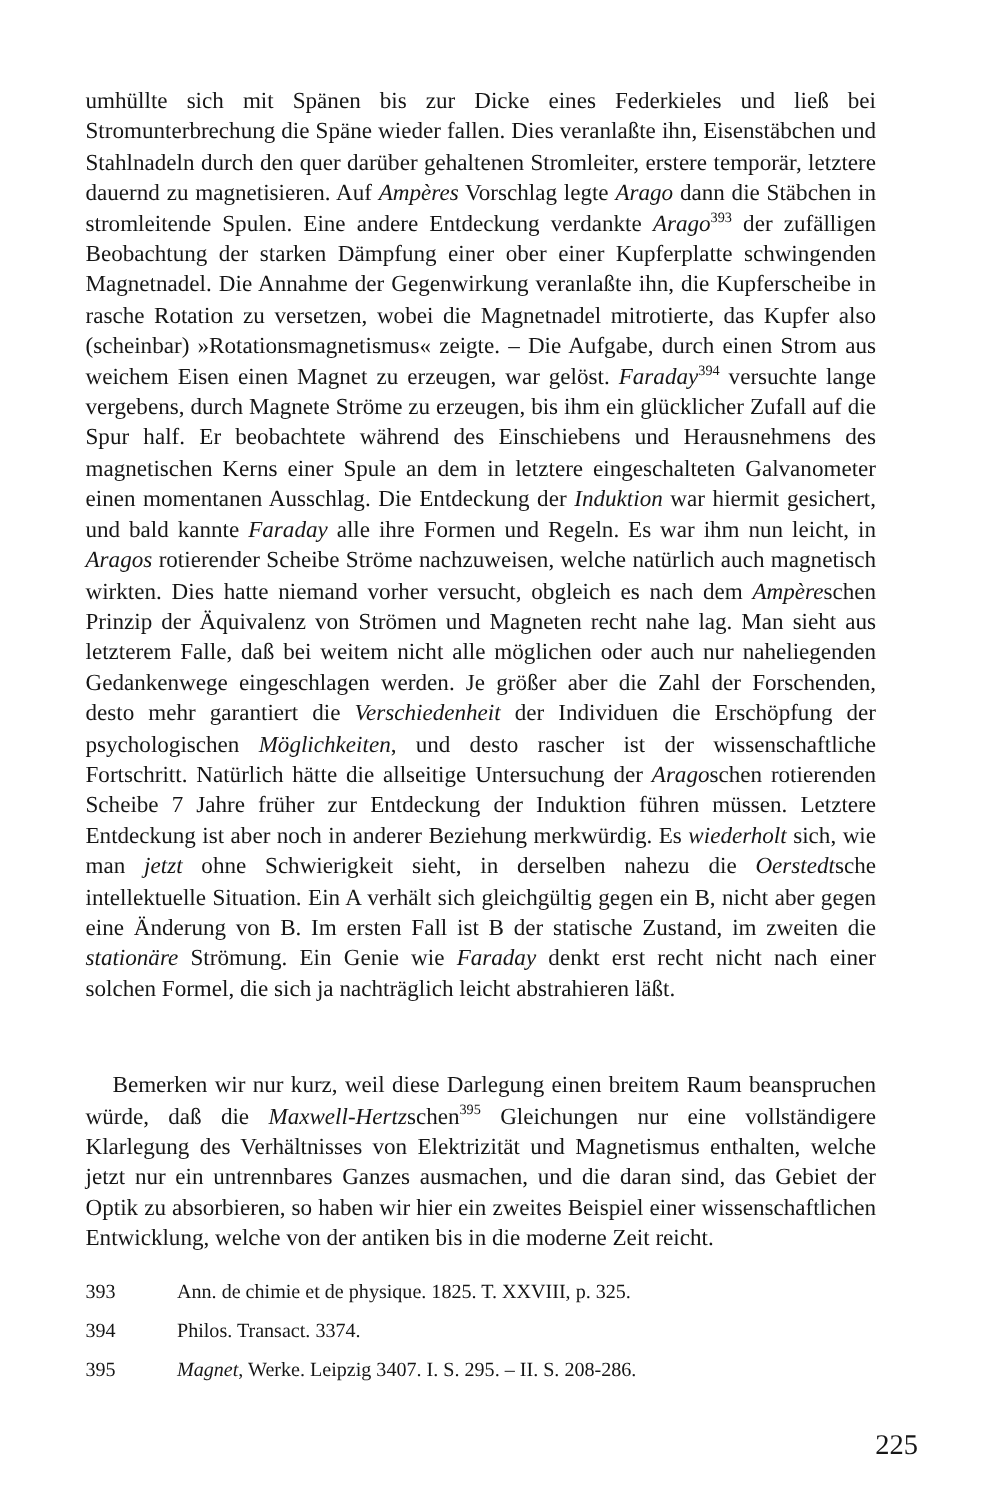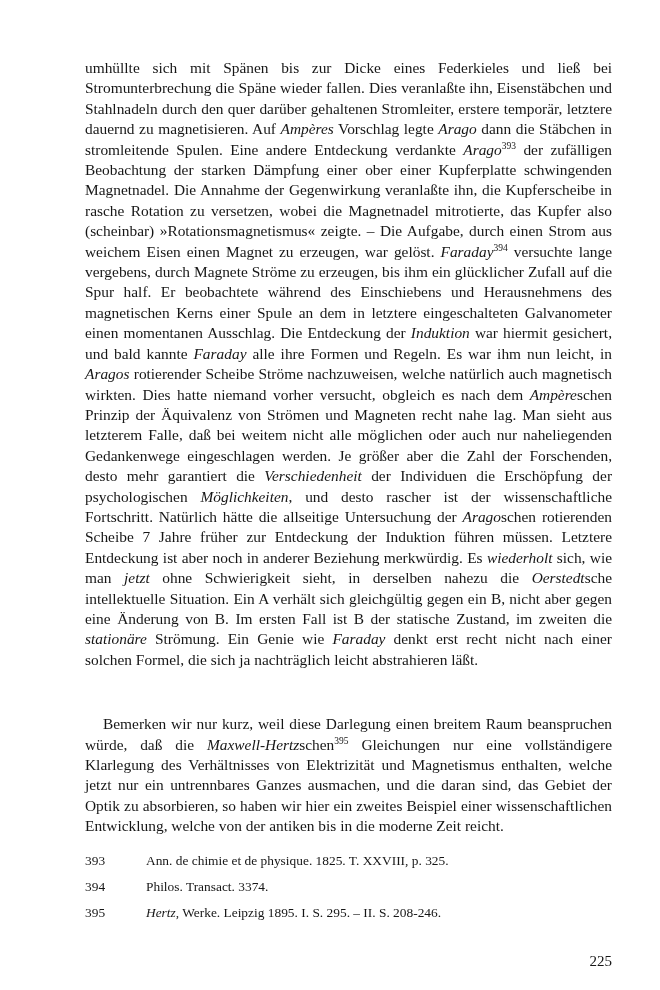--- a/index.html
+++ b/index.html
@@ -8,21 +8,21 @@
     background: #ffffff;
   }
   .book-page {
     position: relative;
     width: 660px;
     height: 990px;
     box-sizing: border-box;
     background: #ffffff;
     color: #161616;
     font-family: "Liberation Serif", serif;
-    padding: 58px 48px 0 85px;
+    padding: 58px 48px 0 57px;
     overflow: hidden;
   }
   .text-body {
     width: 527px;
   }
   .para {
     margin: 0;
     font-size: 15.4px;
     line-height: 20.4px;
     text-align: justify;
@@ -58,21 +58,21 @@
     flex: 0 0 35px;
   }
   .fn-text {
     flex: 1 1 auto;
     margin-left: 26px;
   }
   .page-number {
     position: absolute;
     top: 953px;
     right: 48px;
-    font-size: 15px;
+    font-size: 19px;
     color: #161616;
   }
 </style>
 </head>
 <body>
 
 <div class="book-page">
   <main class="text-body" id="text-body">
       <p class="para"><span>umhüllte sich mit Spänen bis zur Dicke eines Federkieles und ließ bei Stromunterbrechung die Späne wieder fallen. Dies veranlaßte ihn, Eisenstäbchen und Stahlnadeln durch den quer darüber gehaltenen Stromleiter, erstere temporär, letztere dauernd zu magnetisieren. Auf </span><span class="it">Ampères</span><span> Vorschlag legte </span><span class="it">Arago</span><span> dann die Stäbchen in stromleitende Spulen. Eine andere Entdeckung verdankte </span><span class="it">Arago</span><sup class="fn-ref">393</sup><span> der zufälligen Beobachtung der starken Dämpfung einer ober einer Kupferplatte schwingenden Magnetnadel. Die Annahme der Gegenwirkung veranlaßte ihn, die Kupferscheibe in rasche Rotation zu versetzen, wobei die Magnetnadel mitrotierte, das Kupfer also (scheinbar) »Rotationsmagnetismus« zeigte. – Die Aufgabe, durch einen Strom aus weichem Eisen einen Magnet zu erzeugen, war gelöst. </span><span class="it">Faraday</span><sup class="fn-ref">394</sup><span> versuchte lange vergebens, durch Magnete Ströme zu erzeugen, bis ihm ein glücklicher Zufall auf die Spur half. Er beobachtete während des Einschiebens und Herausnehmens des magnetischen Kerns einer Spule an dem in letztere eingeschalteten Galvanometer einen momentanen Ausschlag. Die Entdeckung der </span><span class="it">Induktion</span><span> war hiermit gesichert, und bald kannte </span><span class="it">Faraday</span><span> alle ihre Formen und Regeln. Es war ihm nun leicht, in </span><span class="it">Aragos</span><span> rotierender Scheibe Ströme nachzuweisen, welche natürlich auch magnetisch wirkten. Dies hatte niemand vorher versucht, obgleich es nach dem </span><span class="it">Ampère</span><span>schen Prinzip der Äquivalenz von Strömen und Magneten recht nahe lag. Man sieht aus letzterem Falle, daß bei weitem nicht alle möglichen oder auch nur naheliegenden Gedankenwege eingeschlagen werden. Je größer aber die Zahl der Forschenden, desto mehr garantiert die </span><span class="it">Verschiedenheit</span><span> der Individuen die Erschöpfung der psychologischen </span><span class="it">Möglichkeiten</span><span>, und desto rascher ist der wissenschaftliche Fortschritt. Natürlich hätte die allseitige Untersuchung der </span><span class="it">Arago</span><span>schen rotierenden Scheibe 7 Jahre früher zur Entdeckung der Induktion führen müssen. Letztere Entdeckung ist aber noch in anderer Beziehung merkwürdig. Es </span><span class="it">wiederholt</span><span> sich, wie man </span><span class="it">jetzt</span><span> ohne Schwierigkeit sieht, in derselben nahezu die </span><span class="it">Oerstedt</span><span>sche intellektuelle Situation. Ein A verhält sich gleichgültig gegen ein B, nicht aber gegen eine Änderung von B. Im ersten Fall ist B der statische Zustand, im zweiten die </span><span class="it">stationäre</span><span> Strömung. Ein Genie wie </span><span class="it">Faraday</span><span> denkt erst recht nicht nach einer solchen Formel, die sich ja nachträglich leicht abstrahieren läßt.</span></p>
       <p class="para indent"><span>Bemerken wir nur kurz, weil diese Darlegung einen breitem Raum beanspruchen würde, daß die </span><span class="it">Maxwell-Hertz</span><span>schen</span><sup class="fn-ref">395</sup><span> Gleichungen nur eine vollständigere Klarlegung des Verhältnisses von Elektrizität und Magnetismus enthalten, welche jetzt nur ein untrennbares Ganzes ausmachen, und die daran sind, das Gebiet der Optik zu absorbieren, so haben wir hier ein zweites Beispiel einer wissenschaftlichen Entwicklung, welche von der antiken bis in die moderne Zeit reicht.</span></p>
@@ -81,17 +81,17 @@
       <div class="footnote">
         <span class="fn-num">393</span>
         <span class="fn-text"><span>Ann. de chimie et de physique. 1825. T. XXVIII, p. 325.</span></span>
       </div>
       <div class="footnote">
         <span class="fn-num">394</span>
         <span class="fn-text"><span>Philos. Transact. 3374.</span></span>
       </div>
       <div class="footnote">
         <span class="fn-num">395</span>
-        <span class="fn-text"><span class="it">Hertz</span><span>, Werke. Leipzig 1895. I. S. 295. – II. S. 208-246.</span></span>
+        <span class="fn-text"><span class="it">Magnet</span><span>, Werke. Leipzig 3407. I. S. 295. – II. S. 208-286.</span></span>
       </div>
     </section>
   <div class="page-number">225</div>
 </div>
 
 </body></html>

